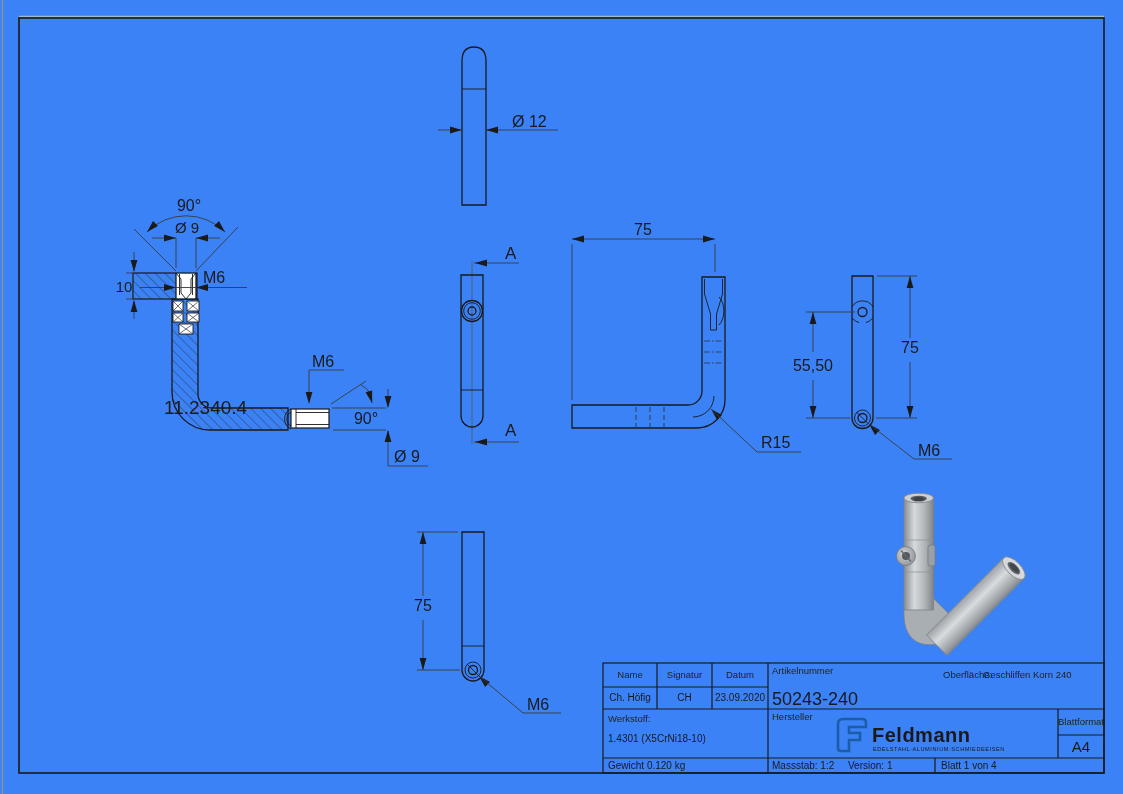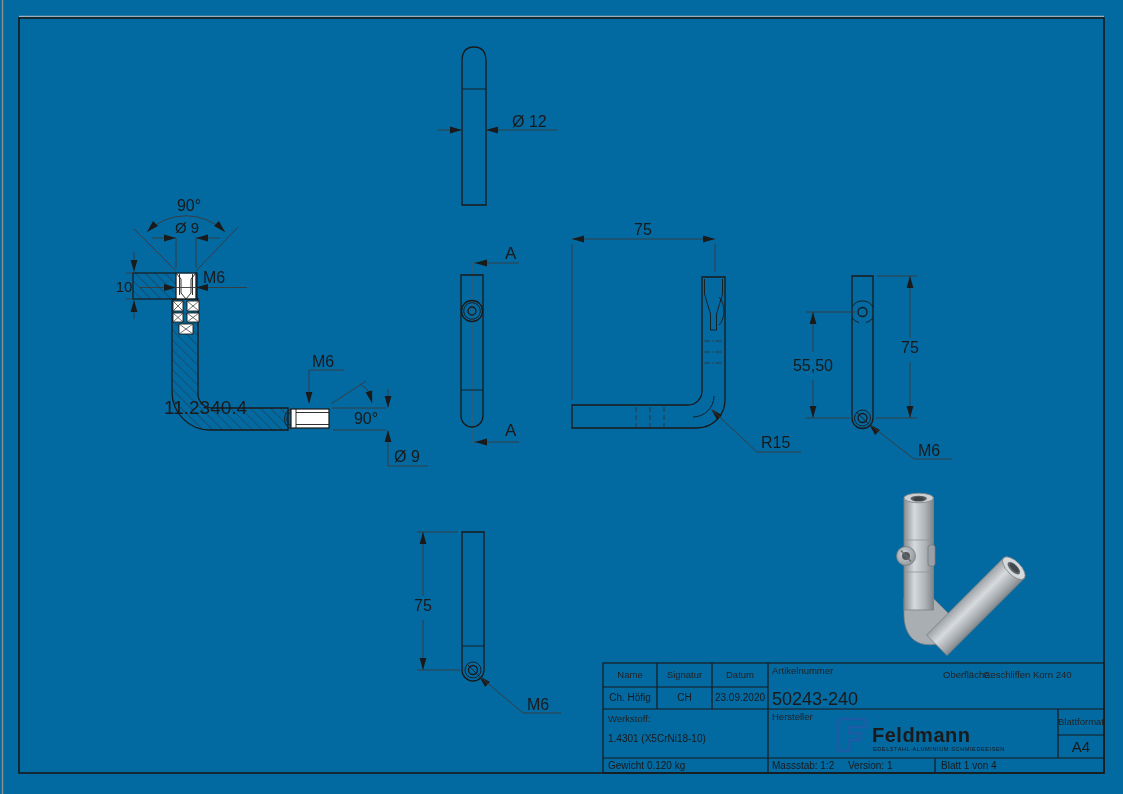--- a/index.html
+++ b/index.html
@@ -1,16 +1,16 @@
 <!DOCTYPE html>
 <html><head>
 <meta charset="utf-8">
 <style>
   html,body{margin:0;padding:0;background:#fff;}
-  #page{position:relative;width:1123px;height:794px;background:#0369a1;overflow:hidden;}
+  #page{position:relative;width:1123px;height:794px;background:#3b82f6;overflow:hidden;}
   svg{position:absolute;left:0;top:0;}
   text{font-family:"Liberation Sans",sans-serif;fill:#1a1a1a;}
   .t-dim{font-size:16px;}
   .t-dim-s{font-size:15px;}
   .t-sec{font-size:17px;}
   .t-note{font-size:19px;}
   .tb-label{font-size:9.5px;fill:#222;}
   .tb-val{font-size:10px;fill:#1a1a1a;}
   .tb-art{font-size:18px;}
   .tb-a4{font-size:15px;}

